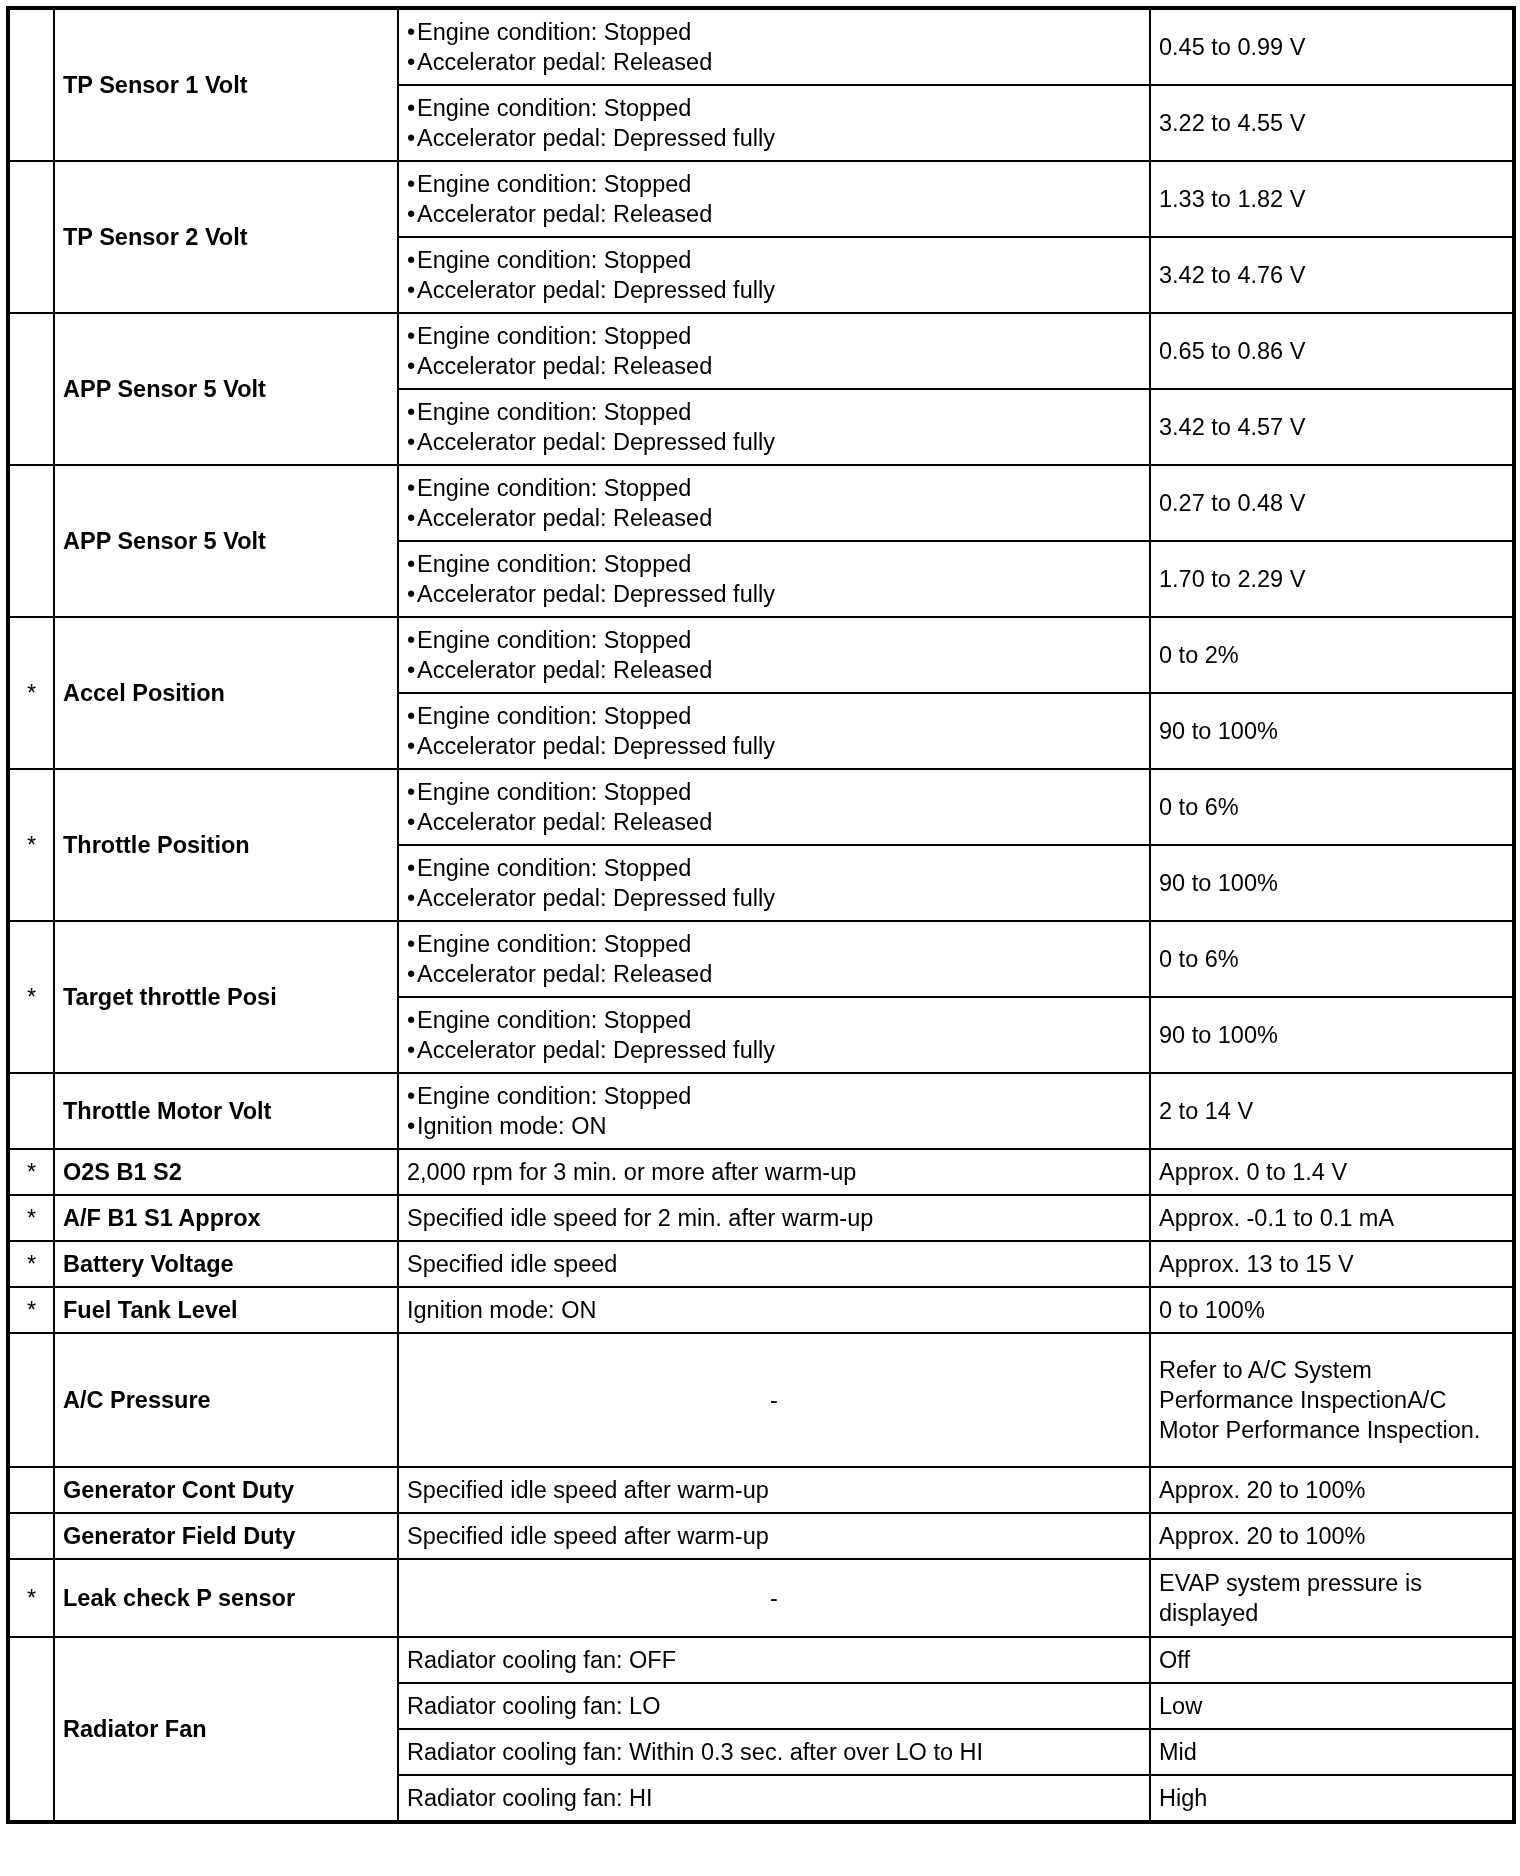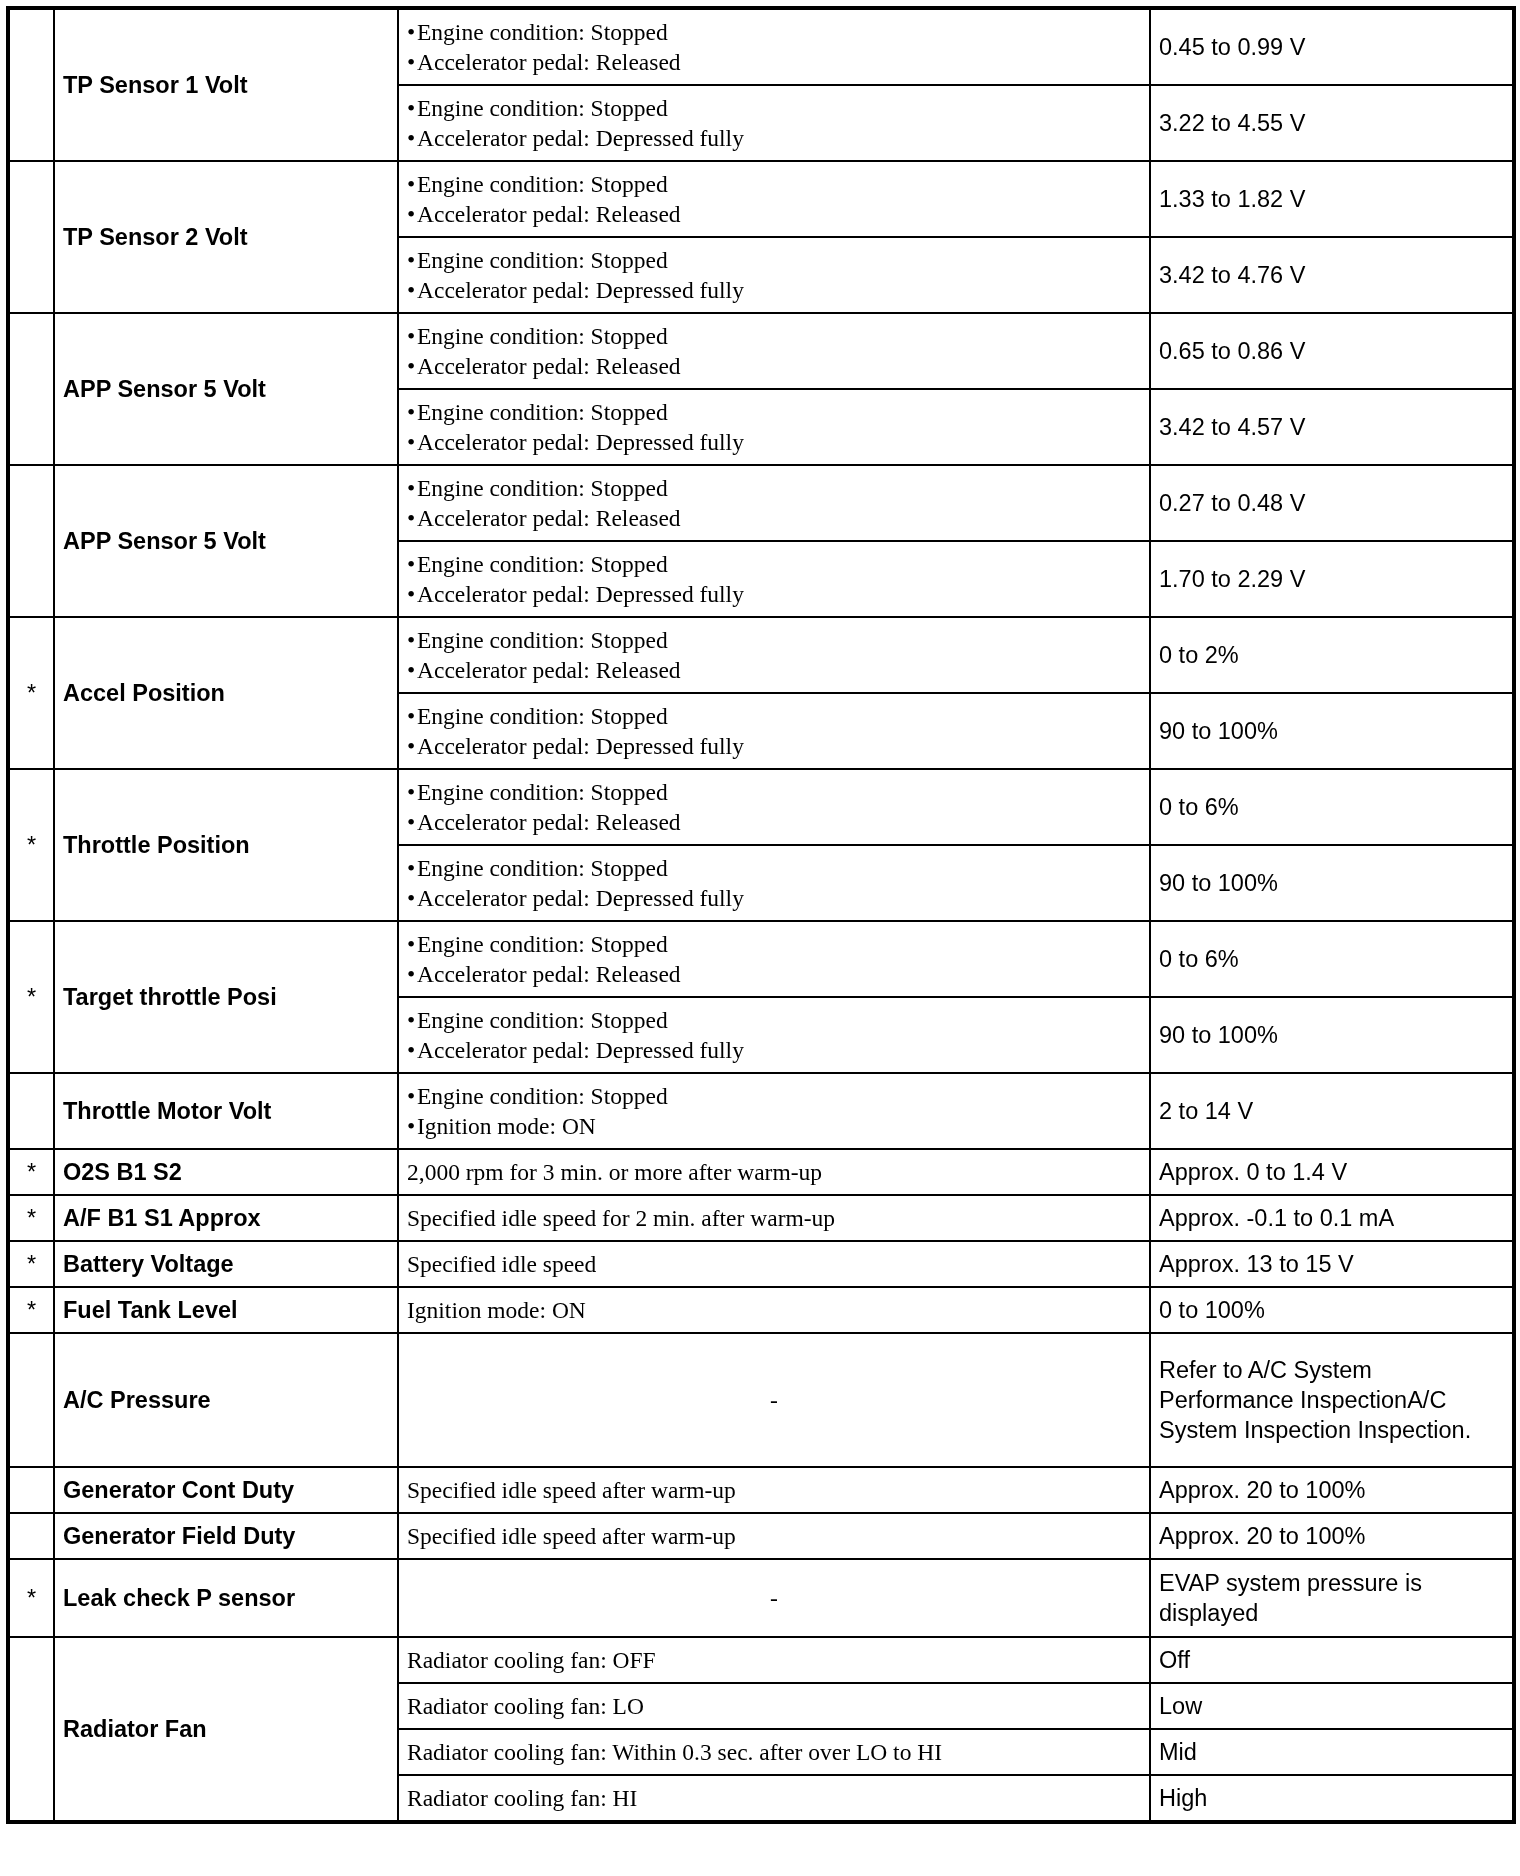--- a/index.html
+++ b/index.html
@@ -40,21 +40,21 @@
       white-space: normal;
       word-wrap: break-word;
     }
     td.mark {
       text-align: center;
       font-size: 20px;
       padding: 0;
       vertical-align: middle;
     }
     td.item { padding-left: 8px; font-weight: bold; }
-    td.cond { padding-left: 7px; font-family: Liberation Serif, serif; }
+    td.cond { padding-left: 7px; }
     td.val  { padding-left: 8px; }
     td.cond.dash { text-align: center; }
     tr.h78 td { height: 74px; }
     tr.h48 td { height: 44px; }
     tr.h140 td { height: 132px; }
     tr.h80 td { height: 76px; }
     .line { display: block; }
     .bullet { display: inline-block; width: 10px; }
   </style>
 </head>
@@ -224,21 +224,21 @@
         <td class="mark">*</td>
         <td class="item">Fuel Tank Level</td>
         <td class="cond">Ignition mode: ON</td>
         <td class="val">0 to 100%</td>
       </tr>
 
       <tr class="h140">
         <td class="mark"></td>
         <td class="item">A/C Pressure</td>
         <td class="cond dash">-</td>
-        <td class="val">Refer to A/C System Performance InspectionA/C System Inspection Inspection.</td>
+        <td class="val">Refer to A/C System Performance InspectionA/C Motor Performance Inspection.</td>
       </tr>
 
       <tr class="h48">
         <td class="mark"></td>
         <td class="item">Generator Cont Duty</td>
         <td class="cond">Specified idle speed after warm-up</td>
         <td class="val">Approx. 20 to 100%</td>
       </tr>
 
       <tr class="h48">

